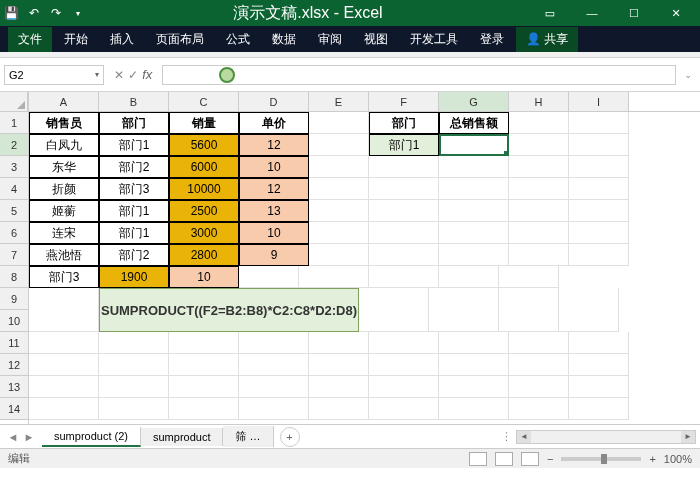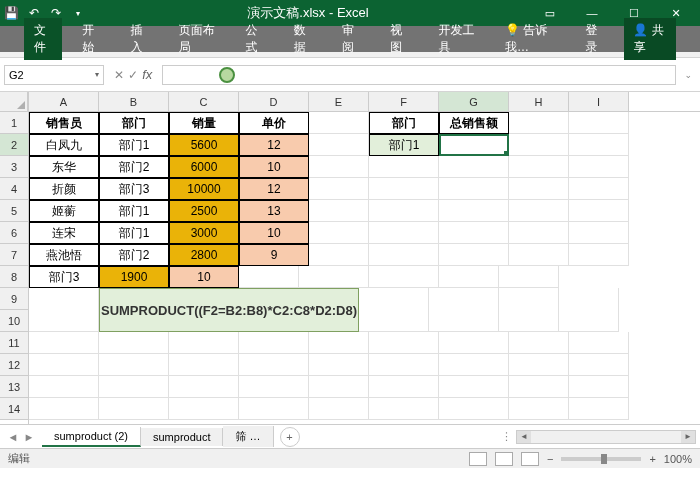--- a/index.html
+++ b/index.html
@@ -1,23 +1,23 @@
 <!DOCTYPE html>
 <html><head>
 <meta charset="utf-8">
 <style>
 *{box-sizing:border-box;margin:0;padding:0;font-family:"Microsoft YaHei",Arial,sans-serif}
 body{width:700px;height:500px;background:#fff;overflow:hidden;font-size:12px;position:relative}
 .titlebar{background:#0c6332;height:26px;display:flex;align-items:center;color:#fff;padding:0 4px}
 .qat{display:flex;gap:6px;align-items:center}
 .qat-icon{width:16px;height:16px;display:flex;align-items:center;justify-content:center;color:#fff;font-size:12px}
-.title{flex:1;text-align:center;font-size:13px;color:#fff}
+.title{flex:1;text-align:center;font-size:16px;color:#fff}
 .winctrl{display:flex;gap:2px}
 .winbtn{width:40px;height:24px;display:flex;align-items:center;justify-content:center;color:#fff;font-size:11px}
-.ribbon-tabs{background:#737373;height:26px;display:flex;align-items:center;padding:0 24px;gap:10px}
+.ribbon-tabs{background:#0f172a;height:26px;display:flex;align-items:center;padding:0 8px;gap:2px}
 .rtab{color:#fff;font-size:12px;padding:4px 10px;cursor:pointer}
 .rtab.file{background:#0a5228}
 .ribbon-body{background:#f1f1f1;height:6px;border-bottom:1px solid #d4d4d4}
 .namebox-row{height:34px;display:flex;align-items:center;border-bottom:1px solid #d4d4d4;background:#fff;padding:2px 4px;gap:4px}
 .namebox{width:100px;height:20px;border:1px solid #ccc;padding:0 4px;display:flex;align-items:center;justify-content:space-between;font-size:11px}
 .nb-drop{color:#666;font-size:8px}
 .fx-btns{display:flex;gap:4px;color:#888;align-items:center;padding:0 6px}
 .fx-label{font-style:italic;color:#666;font-size:13px}
 .formula-bar{flex:1;height:20px;border:1px solid #ccc;padding:0 4px;display:flex;align-items:center;position:relative}
 .cursor-ind{width:16px;height:16px;border:2px solid #4a9040;border-radius:50%;background:#b8d9a0;position:absolute;left:56px}
@@ -80,21 +80,20 @@
 <div class="ribbon-tabs">
   <div class="rtab file">文件</div>
   <div class="rtab">开始</div>
   <div class="rtab">插入</div>
   <div class="rtab">页面布局</div>
   <div class="rtab">公式</div>
   <div class="rtab">数据</div>
   <div class="rtab">审阅</div>
   <div class="rtab">视图</div>
   <div class="rtab">开发工具</div>
-  <div class="rtab">💡 <span>告诉我…</span></div>
   <div class="rtab">登录</div>
   <div class="rtab" style="background:#094a24">👤 <span>共享</span></div>
 </div>
 <div class="ribbon-body"></div>
 
 <div class="namebox-row">
   <div class="namebox">
     <span>G2</span>
     <span class="nb-drop">▾</span>
   </div>

